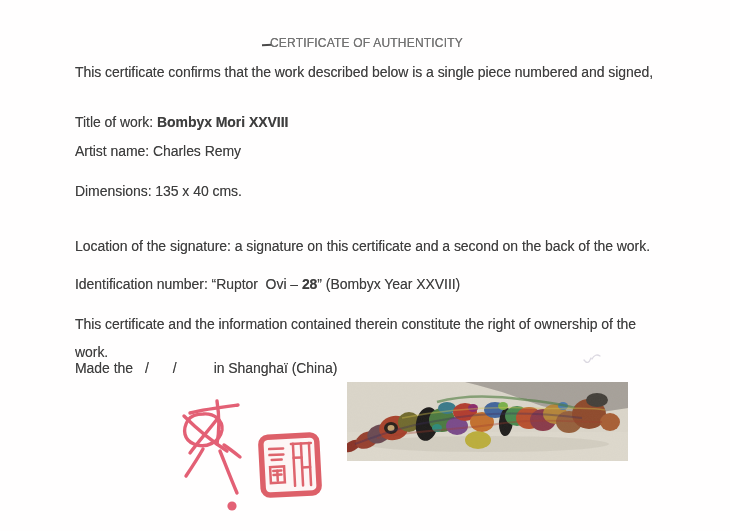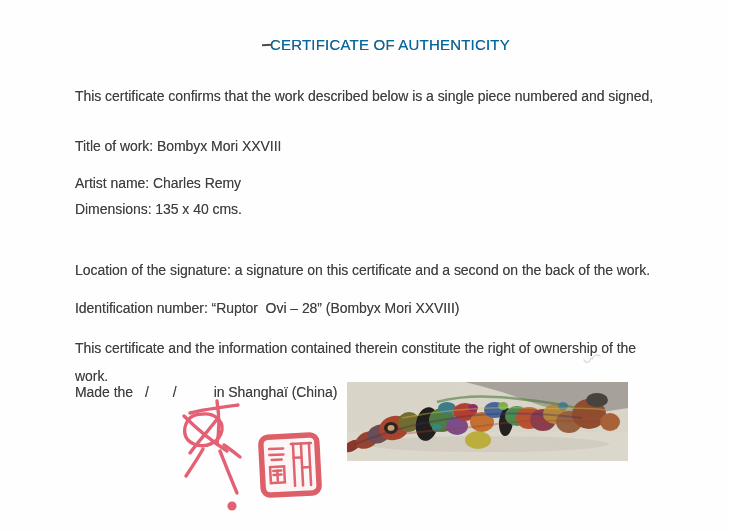--- a/index.html
+++ b/index.html
@@ -2,26 +2,26 @@
 <html><head>
 <meta charset="utf-8">
 <style>
   html,body{margin:0;padding:0;background:#ffffff;}
   .page{
     position:relative;width:730px;height:531px;background:#fffefe;overflow:hidden;
     font-family:"Liberation Sans","DejaVu Sans",sans-serif;color:#3e3e3e;
   }
   .line{
     position:absolute;left:75px;font-size:14px;line-height:17px;white-space:pre;
-    color:#3e3e3e;text-shadow:0 0 .4px rgba(62,62,62,.55);letter-spacing:-.05px;margin-top:24px;
+    color:#3e3e3e;text-shadow:0 0 .4px rgba(62,62,62,.55);letter-spacing:-.05px;
   }
-  .b{font-weight:normal;}
+  .b{font-weight:bold;}
   .cert-title{
-    position:absolute;left:270px;top:36px;font-size:15px;letter-spacing:.2px;
-    color:#0369a1;text-shadow:0 0 .5px rgba(57,57,57,.7);white-space:pre;
+    position:absolute;left:270px;top:36px;font-size:12px;letter-spacing:.2px;
+    color:#737373;text-shadow:0 0 .5px rgba(57,57,57,.7);white-space:pre;
   }
   .title-dash{
     position:absolute;left:262px;top:44px;width:10px;height:2px;background:#4a4a4a;
     transform:rotate(-2deg);
   }
   .made-slash1{display:inline-block;margin-left:12px;}
   .made-slash2{display:inline-block;margin-left:24px;}
   .made-suffix{display:inline-block;margin-left:37px;}
   .stamp-signature{position:absolute;left:170px;top:396px;width:75px;height:118px;}
   .stamp-seal{position:absolute;left:256px;top:428px;width:70px;height:74px;transform:rotate(-3deg);}
@@ -33,26 +33,26 @@
 
 <div class="page">
 
   <div class="title-dash"></div>
   <div class="cert-title">CERTIFICATE OF AUTHENTICITY</div>
 
   <div class="line" style="top:64px">This certificate confirms that the work described below is a single piece numbered and signed,</div>
 
   <div class="line" style="top:114px"><span>Title of work: </span><span class="b">Bombyx Mori XXVIII</span></div>
 
-  <div class="line" style="top:151px">Artist name: Charles Remy</div>
-  <div class="line" style="top:177px">Dimensions: 135 x 40 cms.</div>
+  <div class="line" style="top:143px">Artist name: Charles Remy</div>
+  <div class="line" style="top:183px">Dimensions: 135 x 40 cms.</div>
 
   <div class="line" style="top:238px">Location of the signature: a signature on this certificate and a second on the back of the work.</div>
 
-  <div class="line" style="top:276px"><span>Identification number: “Ruptor  Ovi – </span><span class="b">28</span><span>” (Bombyx Mori XXVIII)</span></div>
+  <div class="line" style="top:276px"><span>Identification number: “Ruptor  Ovi – </span><span class="b">28</span><span>” (Bombyx Year XXVIII)</span></div>
 
   <div class="line" style="top:316px">This certificate and the information contained therein constitute the right of ownership of the</div>
   <div class="line" style="top:344px">work.</div>
 
   <div class="line" style="top:360px"><span>Made the</span><span class="made-slash1">/</span><span class="made-slash2">/</span><span class="made-suffix">in Shanghaï (China)</span></div>
 
   <svg class="stamp-signature" viewBox="0 0 75 118">
     <g fill="none" stroke="#e1556b" stroke-width="3.4" stroke-linecap="round" opacity="0.93">
       <path d="M20,17 C35,13 52,11 68,9"></path>
       <path d="M47,5 C49,18 50,32 47,48"></path>

